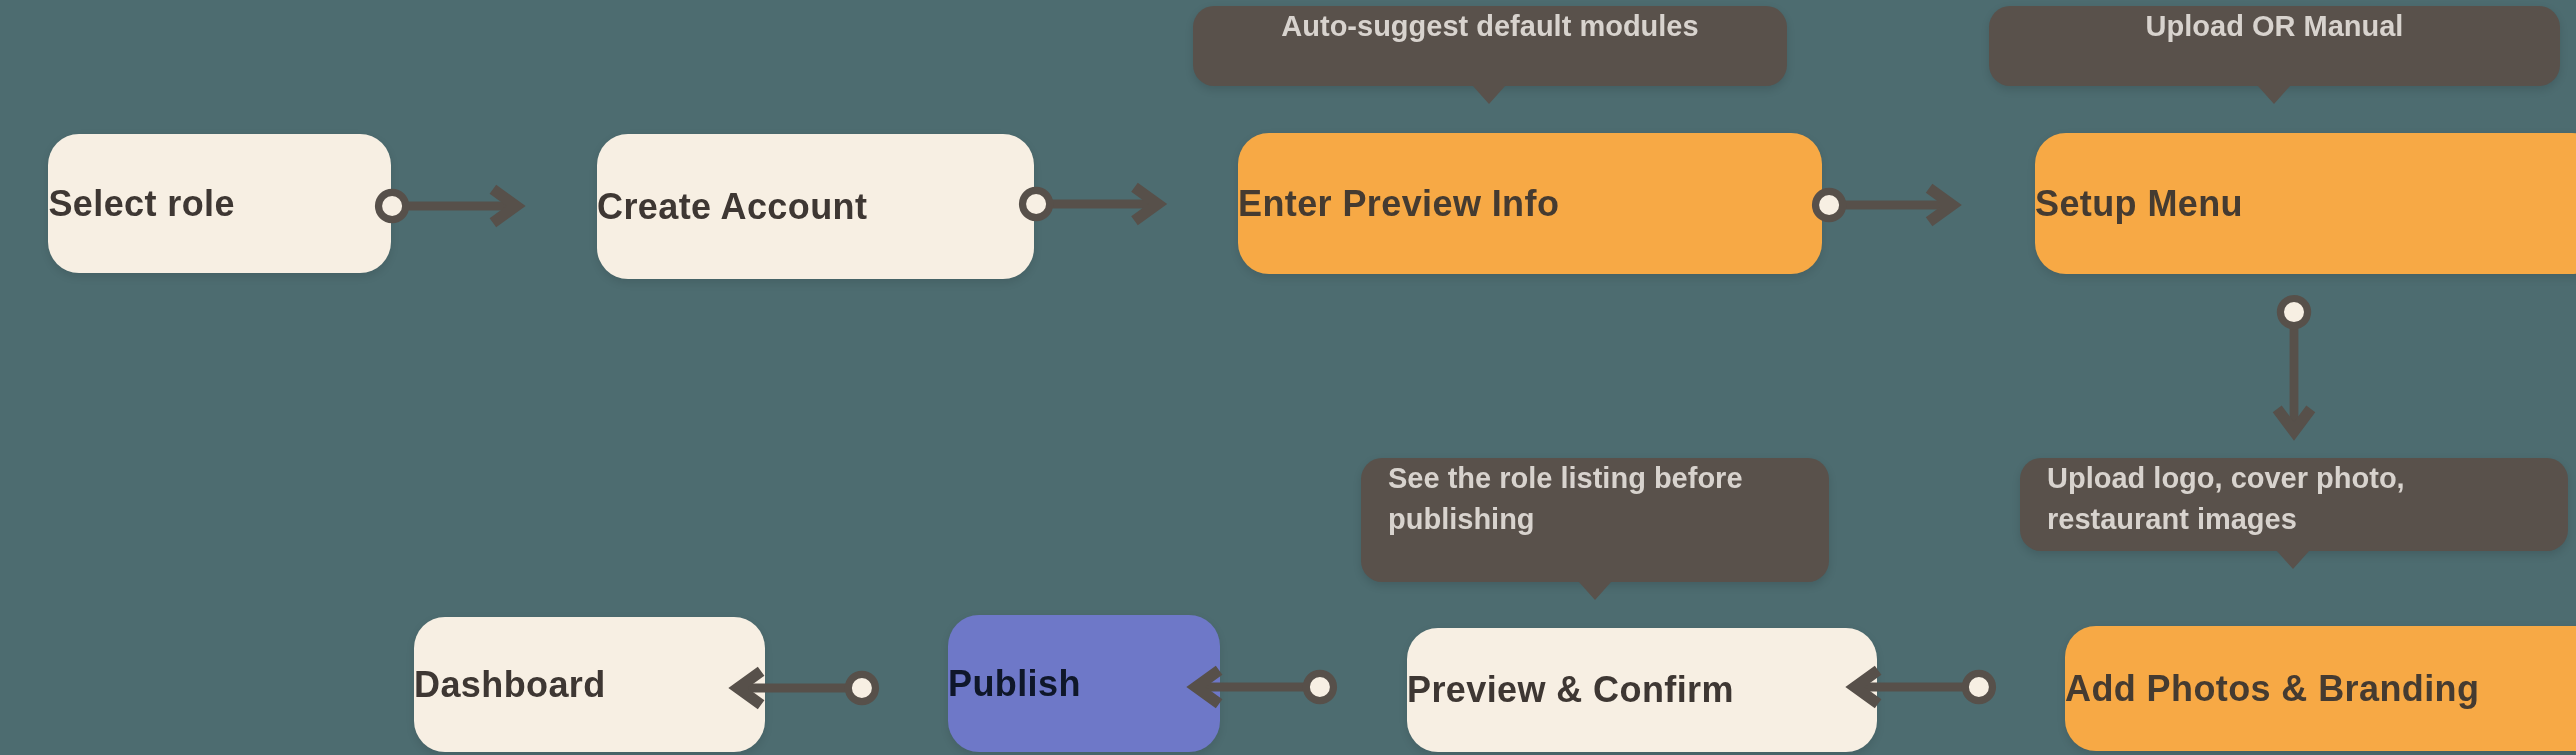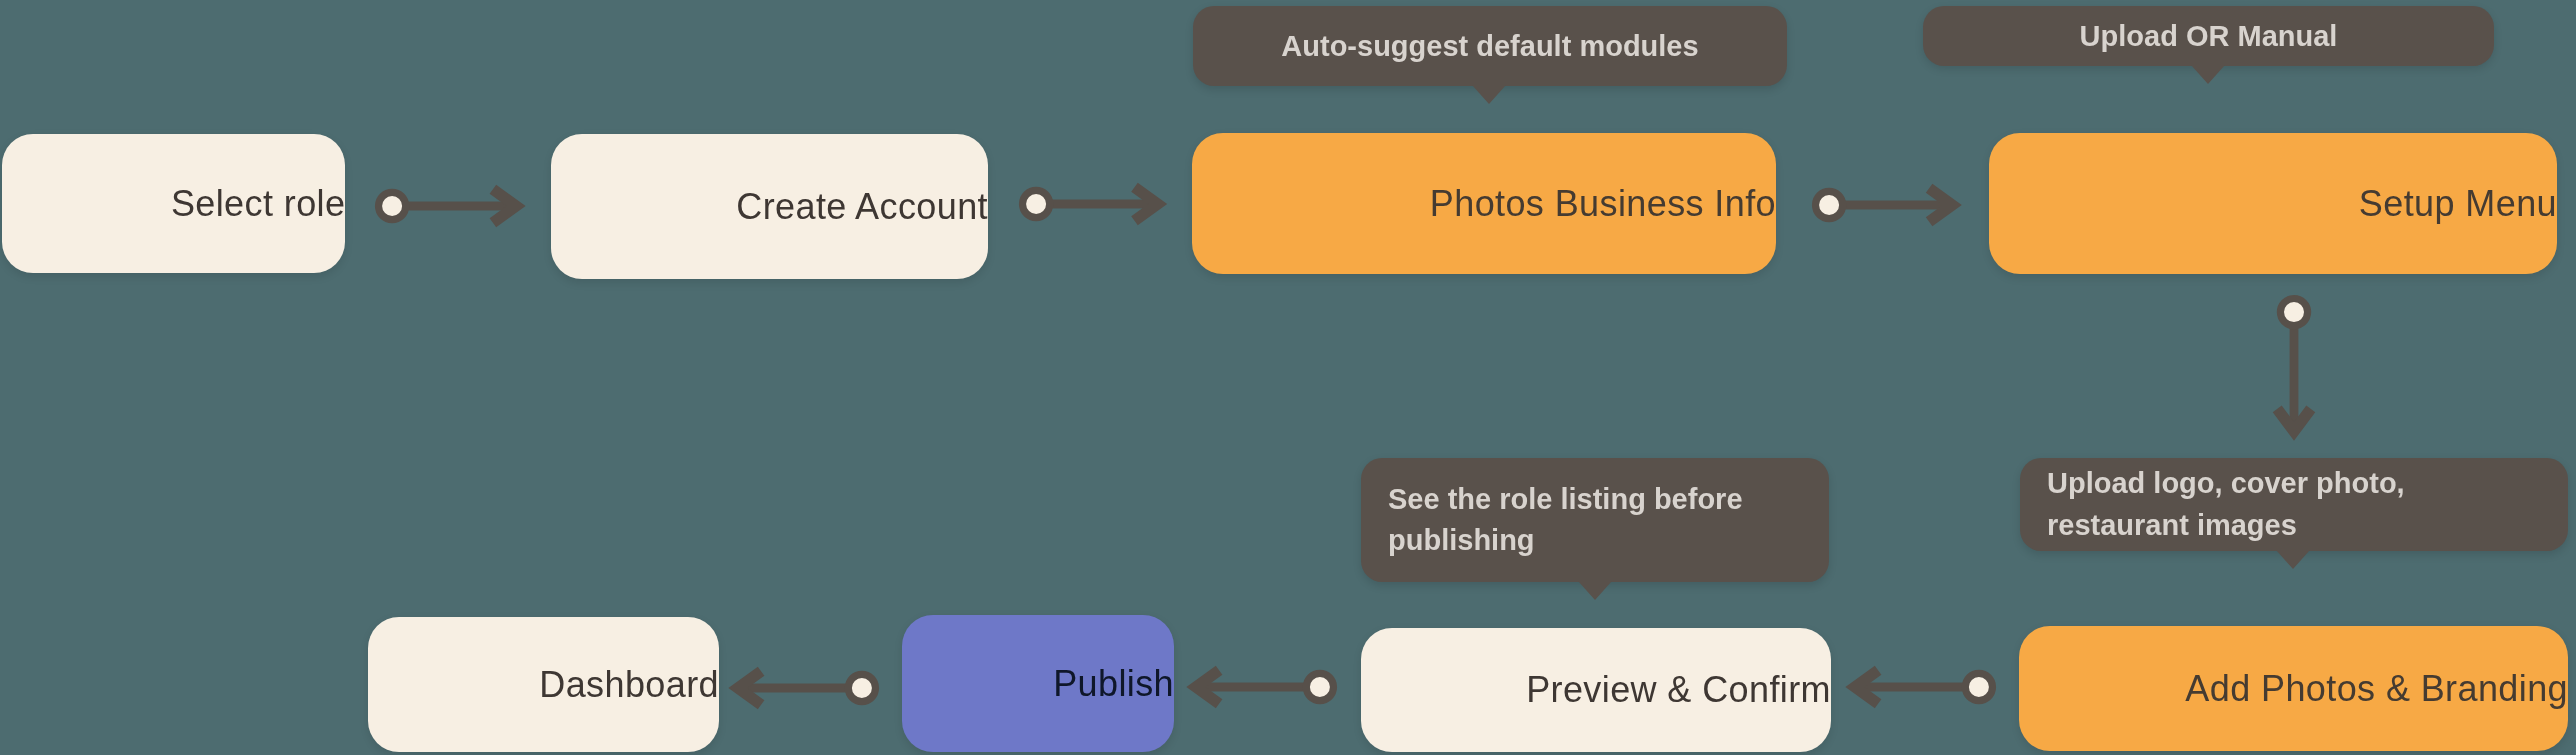--- a/index.html
+++ b/index.html
@@ -6,58 +6,59 @@
   .canvas{
     position:relative;
     width:2576px;height:756px;
     background:#4D6C70;
     overflow:hidden;
     font-family:"Liberation Sans","DejaVu Sans",sans-serif;
   }
   
   .node{
     position:absolute;
-    display:flex;align-items:center;justify-content:flex-end;
+    display:flex;align-items:center;justify-content:flex-start;
     border-radius:31px;
-    font-weight:normal;font-size:36px;letter-spacing:0.4px;
+    font-weight:bold;font-size:36px;letter-spacing:0.4px;
     box-shadow:0 3.2px 8px rgba(0,0,0,.10);
     text-align:center;
+    margin-left:46px;
   }
   .node.cream{background:#F7EFE3;color:#3E3733;}
   .node.orange{background:#F7A945;color:#453B31;}
   .node.purple{background:#6E78C8;color:#0f172a;}
   .n-select-role      {left:2.4px;   top:134px; width:343px; height:139px;}
   .n-create-account   {left:551px; top:134px; width:437px; height:145px;}
   .n-enter-business   {left:1192px;top:133px; width:584px; height:141px;}
   .n-setup-menu       {left:1989px;top:133px; width:568px; height:141px;}
   .n-add-photos       {left:2019px;top:626px; width:549px; height:125px;}
   .n-preview-confirm  {left:1361px;top:628px; width:470px; height:124px;}
   .n-publish          {left:902px;top:615px; width:272px; height:137px;}
   .n-dashboard        {left:368px; top:617px; width:351px; height:135px;}
 
   
   .tip{
     position:absolute;
     background:#59514B;color:#D8D3CE;
     border-radius:21px;
     font-weight:bold;font-size:29px;line-height:1.42;
-    display:flex;align-items:center;
+    display:flex;
     box-shadow:0 3.2px 8px rgba(0,0,0,.12);
   }
   .tip .txt{width:100%;}
   .tip.center .txt{text-align:center;padding:0 24px;}
   .tip.left .txt{text-align:left;padding:0 27px;}
   .tip:after{ 
     content:"";position:absolute;bottom:-17.7px;left:var(--px,50%);
     margin-left:-17.7px;
     border-left:17.7px solid transparent;border-right:17.7px solid transparent;
     border-top:19.3px solid #59514B;
   }
   .t-business {left:1193px;top:6.4px;  width:594px;height:80px;}
-  .t-setup    {left:1923px;top:6.4px;  width:571px;height:60px;}
+  .t-setup    {left:1989px;top:6.4px;  width:571px;height:80px;}
   .t-preview  {left:1361px;top:458px;width:468px;height:124px;}
   .t-photos   {left:2020px;top:458px;width:548px;height:93px;}
 
   
   .conn{position:absolute;}
   .c1{left:374px; top:182px;}
   .c2{left:1018px;top:180px;}
   .c3{left:1811px;top:181px;}
   .c4v{left:2270px;top:294px;}
   .c5{left:1836px;top:663px;}
@@ -72,21 +73,21 @@
 
   <div class="node cream n-select-role">
     <span>Select role</span>
   </div>
 
   <div class="node cream n-create-account">
     <span>Create Account</span>
   </div>
 
   <div class="node orange n-enter-business">
-    <span>Photos Business Info</span>
+    <span>Enter Preview Info</span>
   </div>
 
   <div class="node orange n-setup-menu">
     <span>Setup Menu</span>
   </div>
 
   <div class="node orange n-add-photos">
     <span>Add Photos &amp; Branding</span>
   </div>
 

